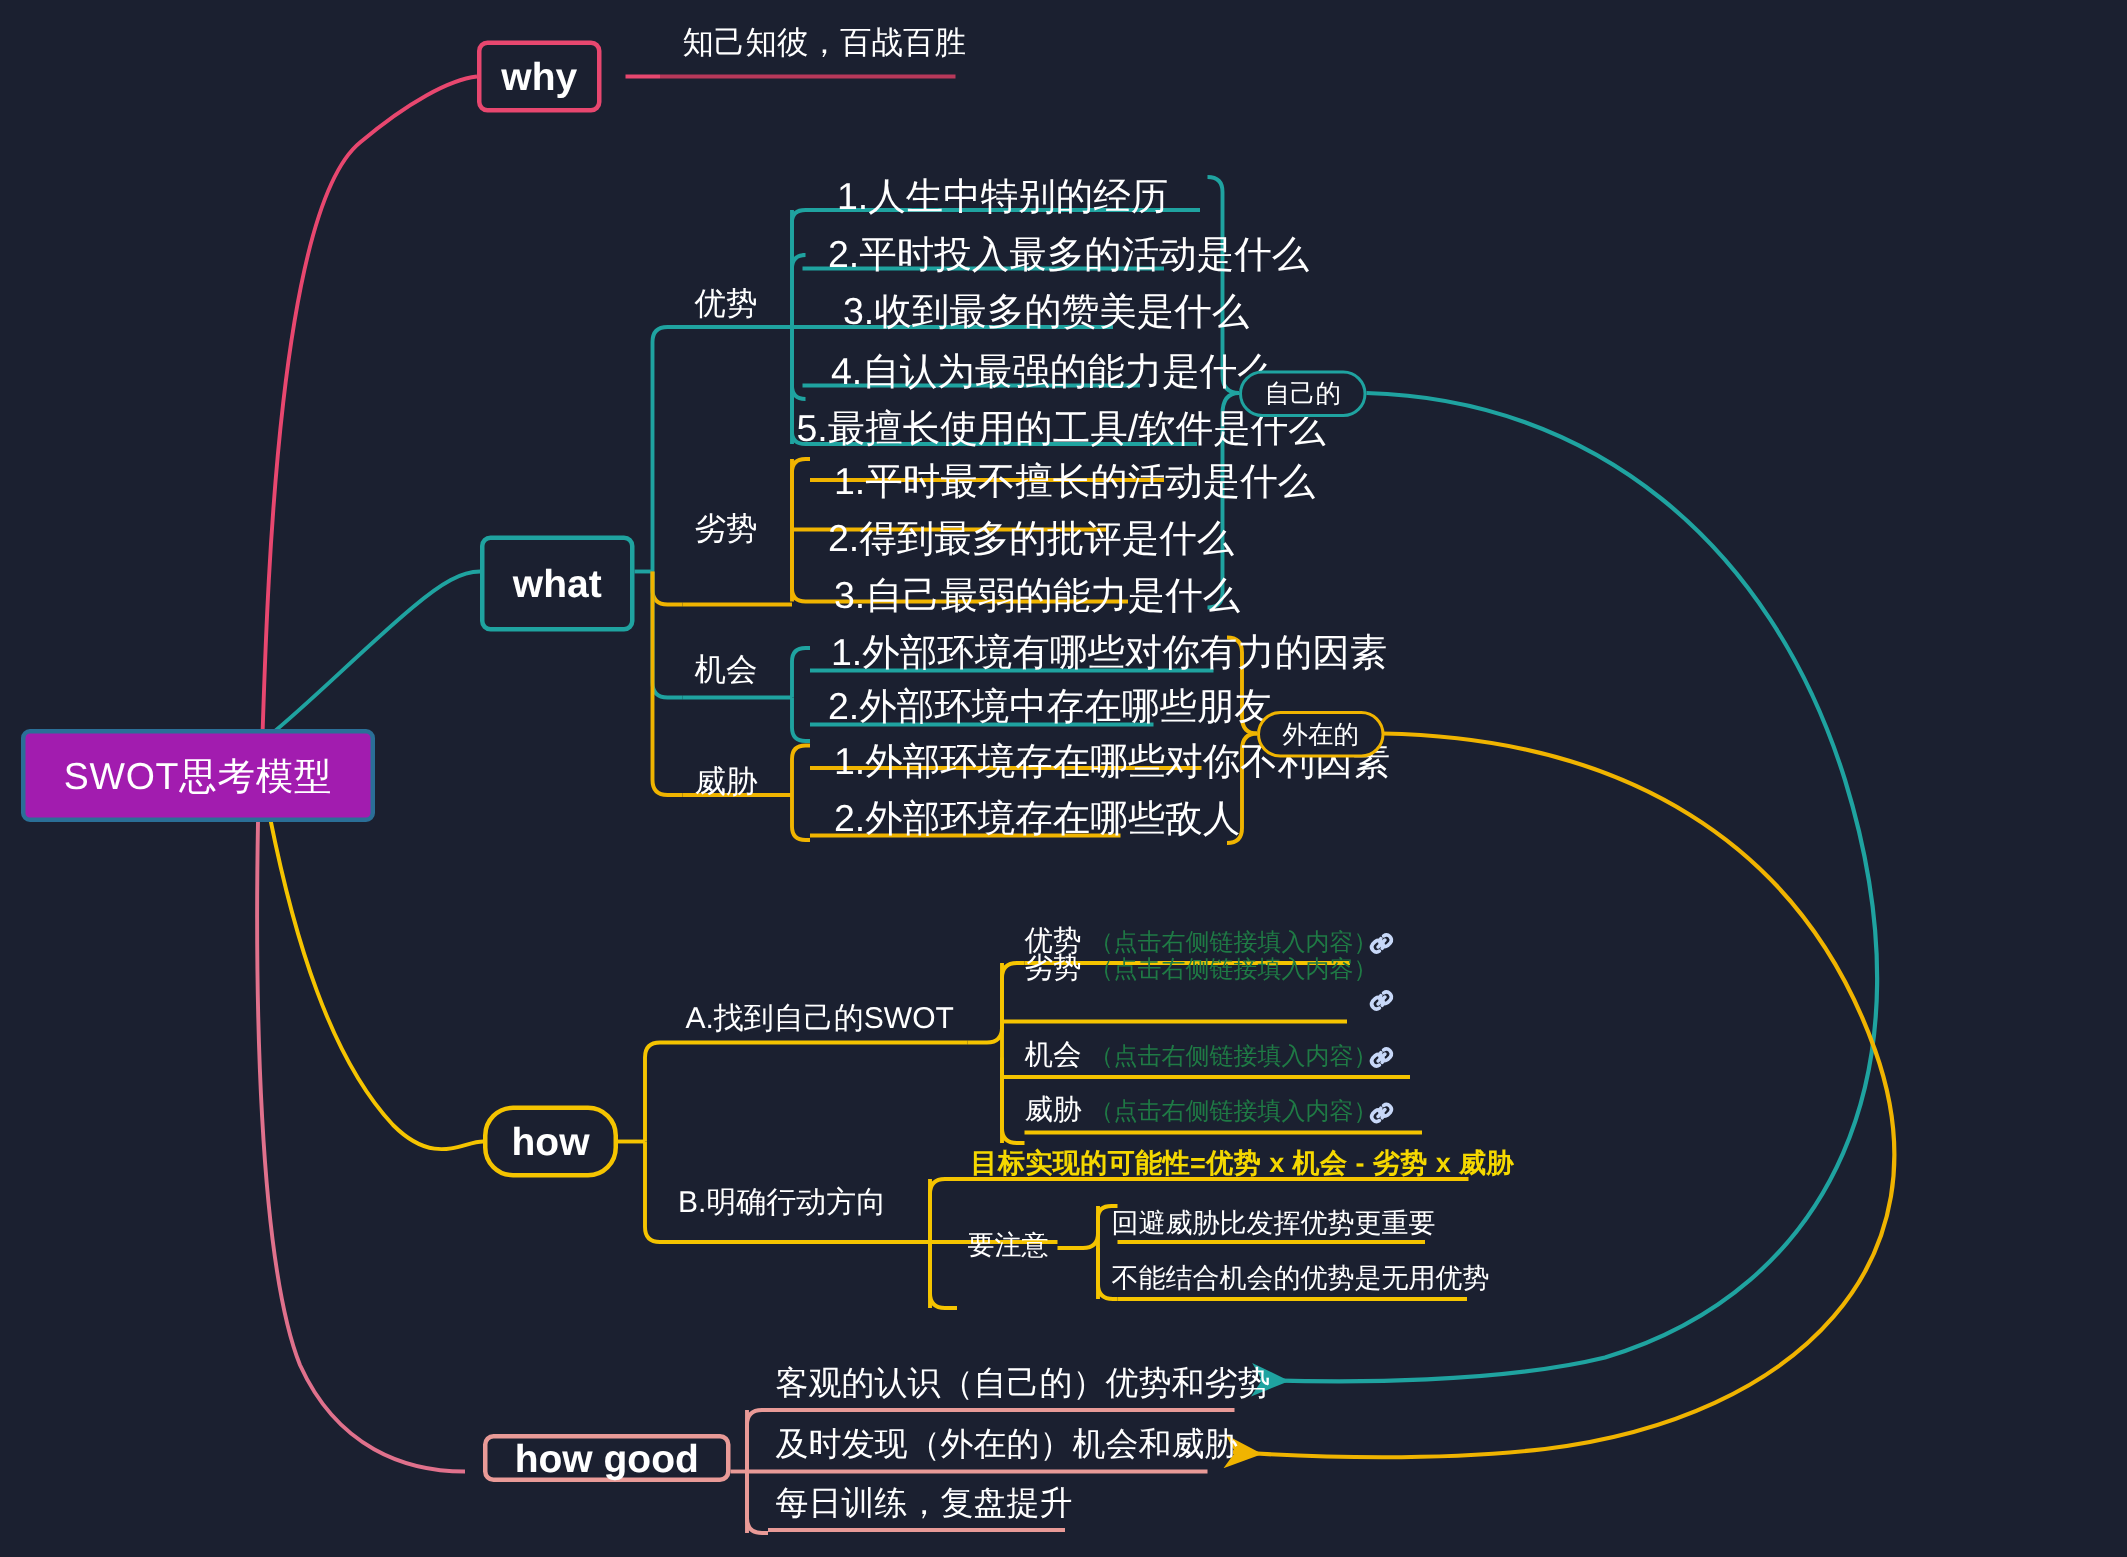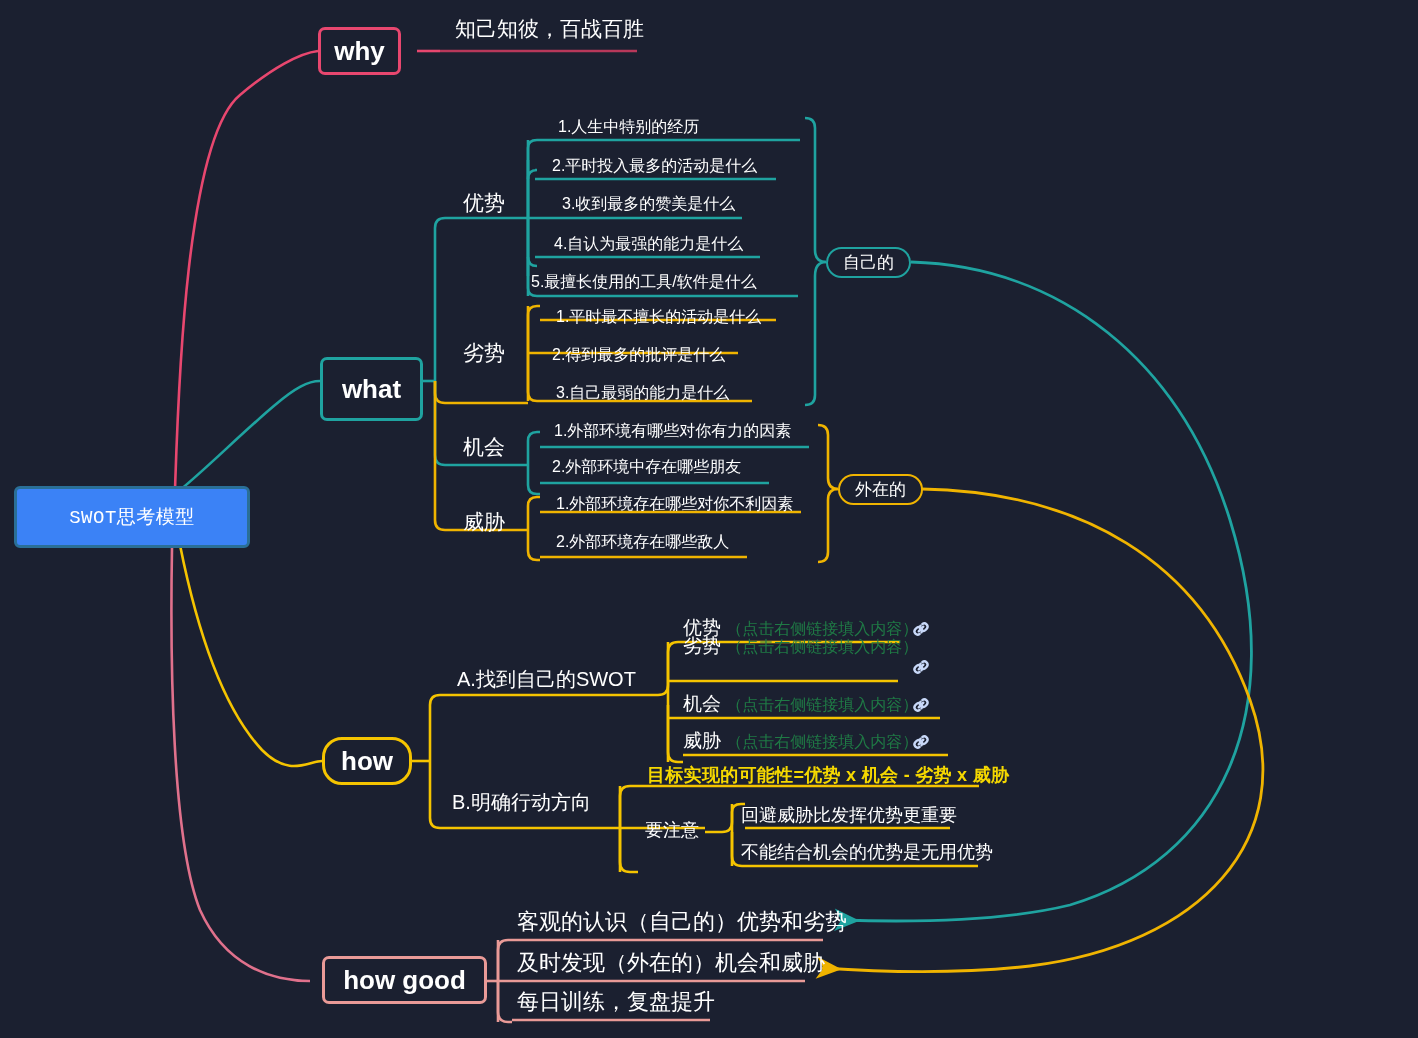--- a/index.html
+++ b/index.html
@@ -29,25 +29,24 @@
     display: flex;
     align-items: center;
     justify-content: center;
     color: #ffffff;
     white-space: nowrap;
   }
   
   .root-node {
     border: 3px solid #2a6f97;
     border-radius: 6px;
-    background: #3b82f6;
-    font-size: 19px;
+    background: #a21caf;
+    font-size: 25px;
     letter-spacing: 0.5px;
     padding: 0 16px;
-    font-family: Liberation Mono, monospace;
   }
   
   .l1 {
     border-width: 3px;
     border-style: solid;
     border-radius: 7px;
     background: #1b2030;
     font-size: 26px;
     font-weight: 600;
     padding: 0 14px;
@@ -91,21 +90,21 @@
   .hint {
     color: #1f7a45;
     font-size: 16px;
     margin-top: 25px;
   }
   .linkicon {
     position: absolute;
     width: 22px;
     height: 22px;
   }
-  .sub-num { font-size: 16px; }
+  .sub-num { font-size: 25px; }
 </style>
 </head>
 <body>
 
 <div id="canvas">
 
   <svg id="wires" viewBox="0 0 1418 1038">
     <defs>
       <marker id="arrow-teal" markerWidth="10" markerHeight="10" refX="7" refY="4" orient="auto" markerUnits="strokeWidth">
         <path d="M9,0 L0,4 L9,8 L6.5,4 Z" fill="#1fa3a0"></path>
@@ -304,20 +303,20 @@
       <path d="M13.5,6.5 a3.6,3.6 0 0 1 5,5 l-2,2 a3.6,3.6 0 0 1 -5,-5"></path>
       <path d="M10.5,17.5 a3.6,3.6 0 0 1 -5,-5 l2,-2 a3.6,3.6 0 0 1 5,5"></path>
     </g>
   </svg>
 
   <div class="label bold-formula" style="left:647px; top:766px;">目标实现的可能性=优势 x 机会 - 劣势 x 威胁</div>
   <div class="label small" style="left:645px; top:821px;">要注意</div>
   <div class="label small" style="left:741px; top:806px;">回避威胁比发挥优势更重要</div>
   <div class="label small" style="left:741px; top:843px;">不能结合机会的优势是无用优势</div>
 
-  <div class="node l1 salmon" style="left:322px; top:956px; width:165px; height:48px;">
+  <div class="node l1 salmon" style="left:322px; top:956px; width:165px; height:32px;">
     <span>how good</span>
   </div>
   <div class="label bottom" style="left:517px; top:911px;">客观的认识（自己的）优势和劣势</div>
   <div class="label bottom" style="left:517px; top:952px;">及时发现（外在的）机会和威胁</div>
   <div class="label bottom" style="left:517px; top:991px;">每日训练，复盘提升</div>
 
 </div>
 
 </body></html>

